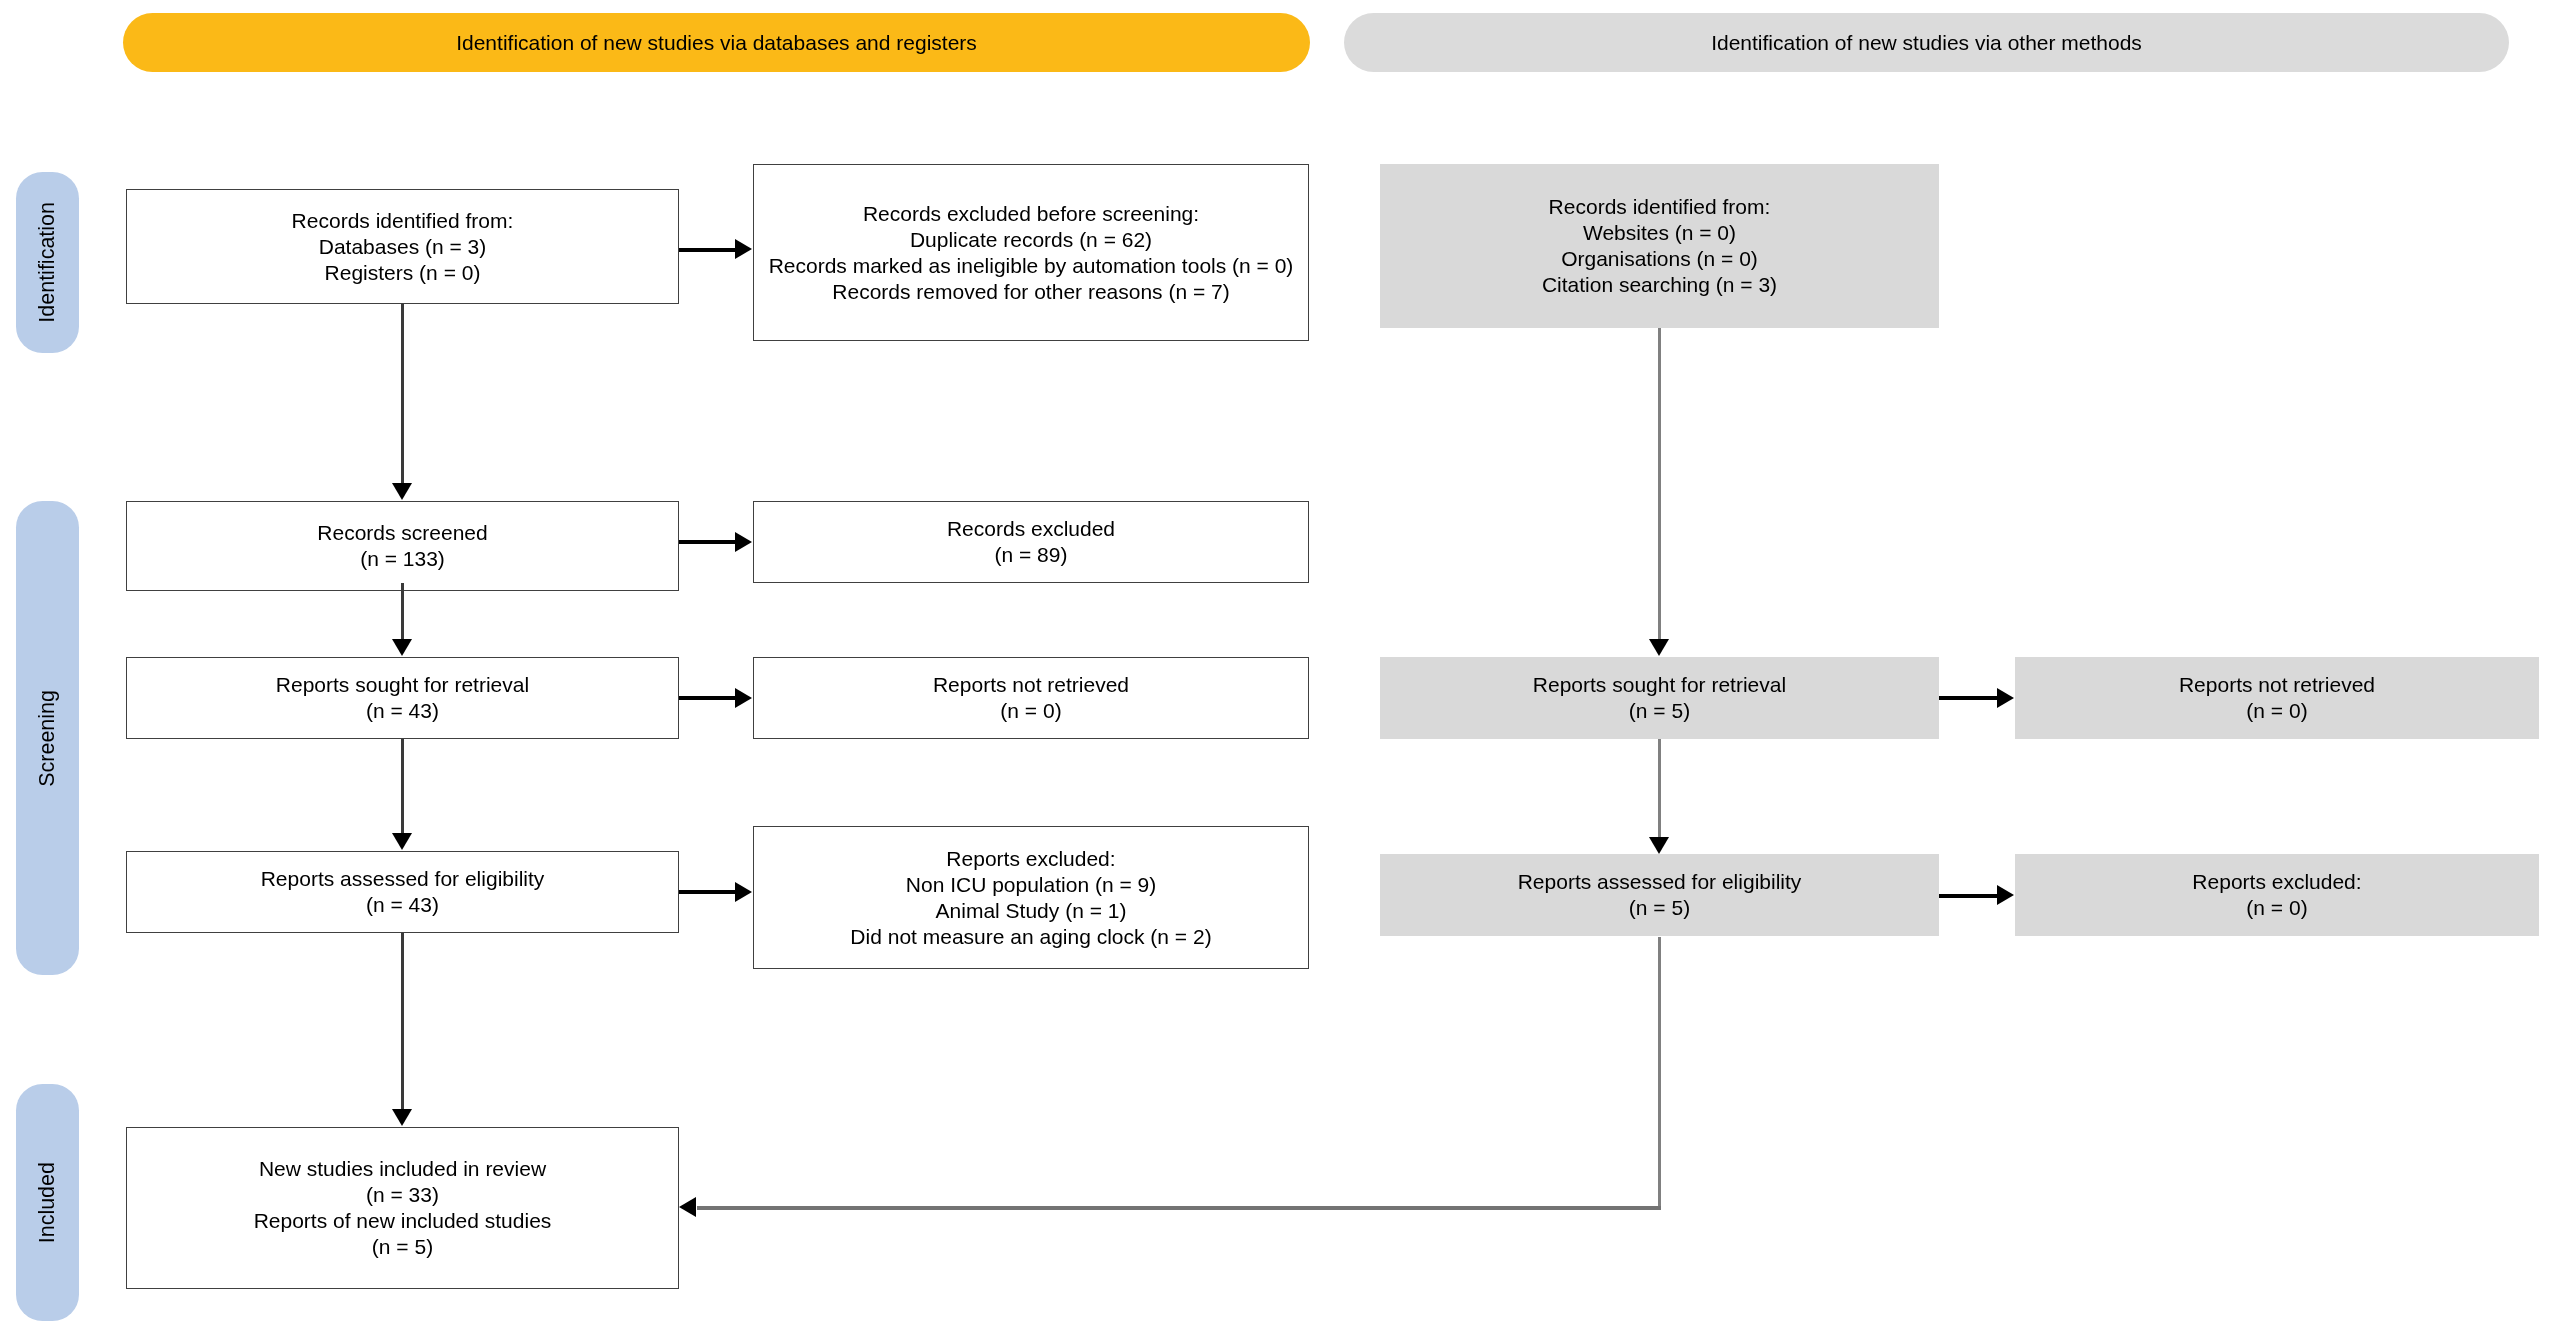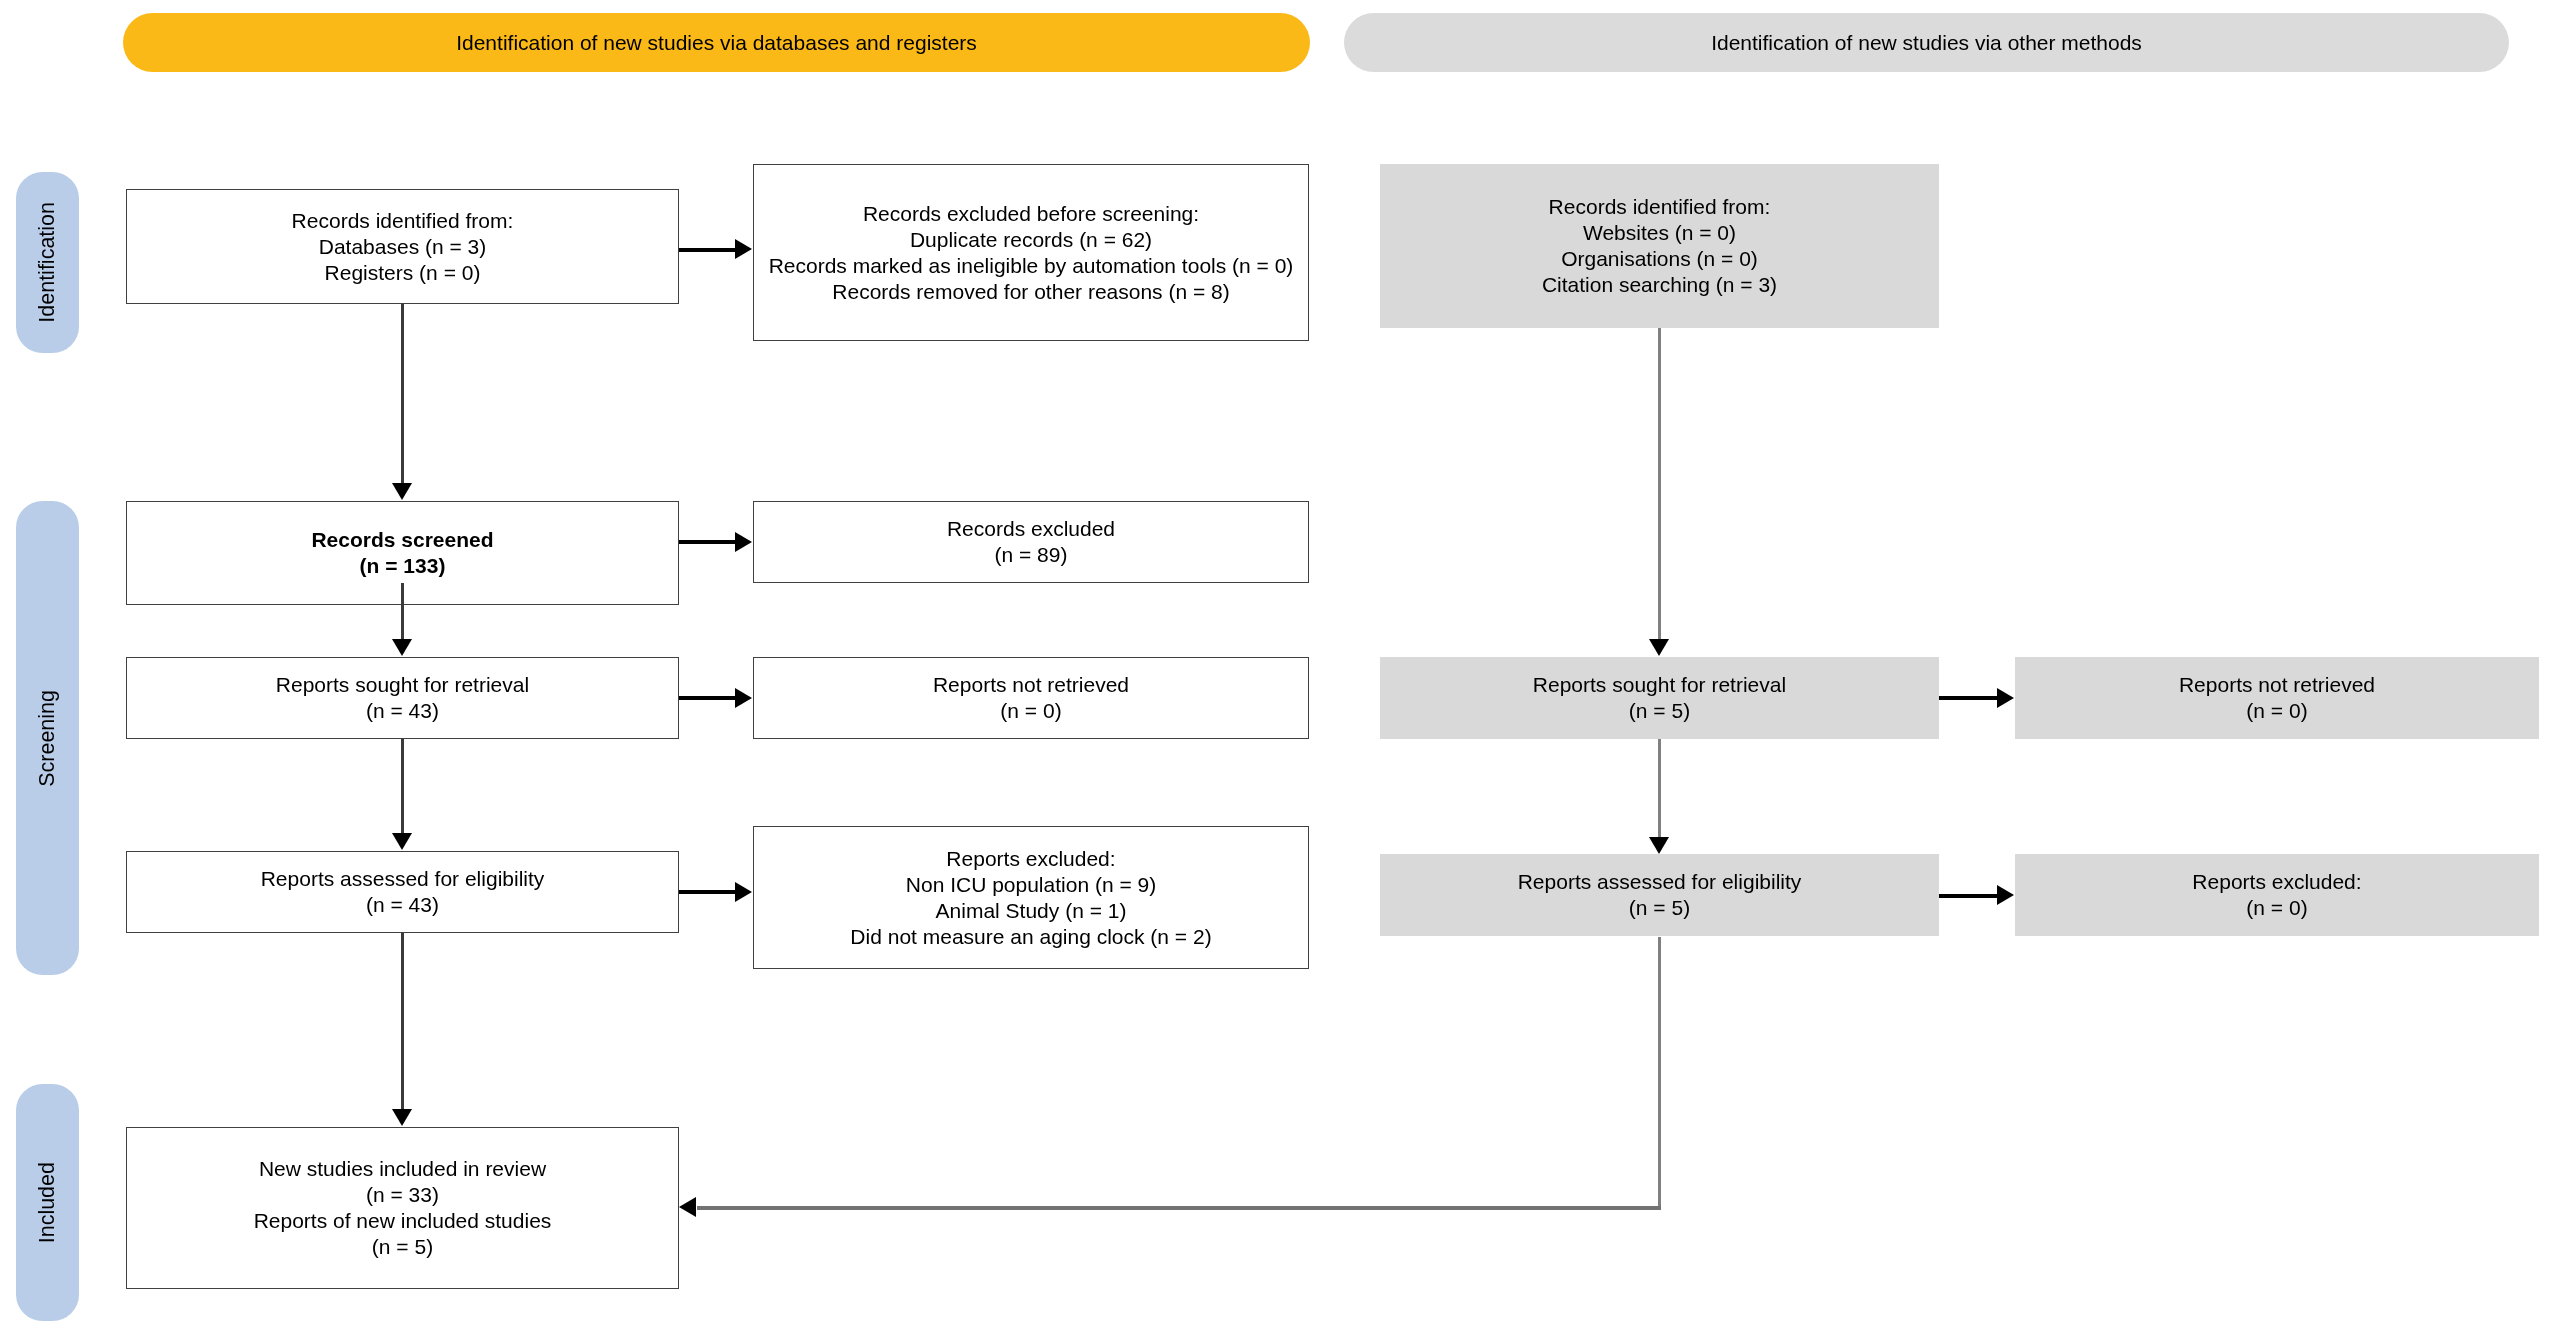--- a/index.html
+++ b/index.html
@@ -93,30 +93,30 @@
 
   <div class="box white" style="left:126px;top:189px;width:553px;height:115px;">
     <span class="bl">Records identified from:</span>
     <span class="bl">Databases (n = 3)</span>
     <span class="bl">Registers (n = 0)</span>
   </div>
   <div class="box white" style="left:753px;top:164px;width:556px;height:177px;">
     <span class="bl">Records excluded before screening:</span>
     <span class="bl">Duplicate records (n = 62)</span>
     <span class="bl">Records marked as ineligible by automation tools (n = 0)</span>
-    <span class="bl">Records removed for other reasons (n = 8)</span>
+    <span class="bl">Records removed for other reasons (n = 7)</span>
   </div>
   <div class="box gray" style="left:1380px;top:164px;width:559px;height:164px;">
     <span class="bl">Records identified from:</span>
     <span class="bl">Websites (n = 0)</span>
     <span class="bl">Organisations (n = 0)</span>
     <span class="bl">Citation searching (n = 3)</span>
   </div>
 
-  <div class="box white" style="left:126px;top:501px;width:553px;height:104px;font-weight:bold;">
+  <div class="box white" style="left:126px;top:501px;width:553px;height:90px;">
     <span class="bl">Records screened</span>
     <span class="bl">(n = 133)</span>
   </div>
   <div class="box white" style="left:753px;top:501px;width:556px;height:82px;">
     <span class="bl">Records excluded</span>
     <span class="bl">(n = 89)</span>
   </div>
 
   <div class="box white" style="left:126px;top:657px;width:553px;height:82px;">
     <span class="bl">Reports sought for retrieval</span>

